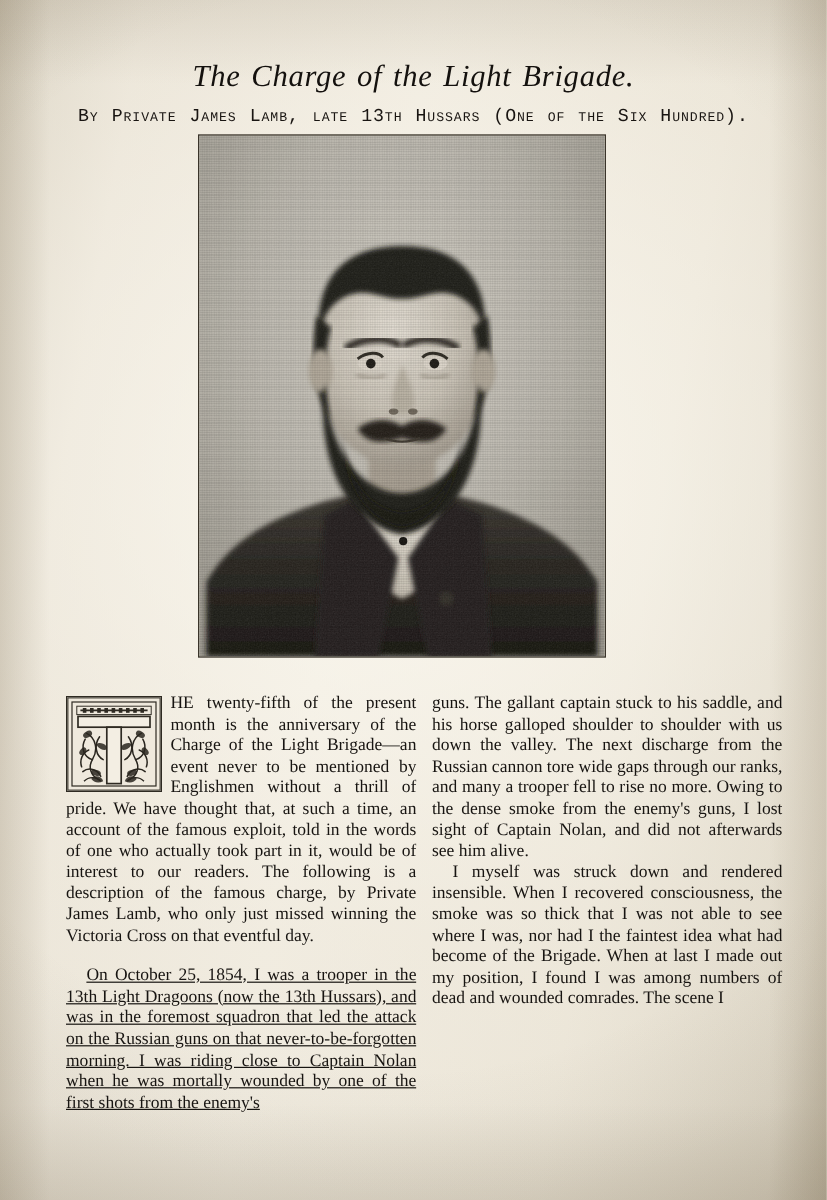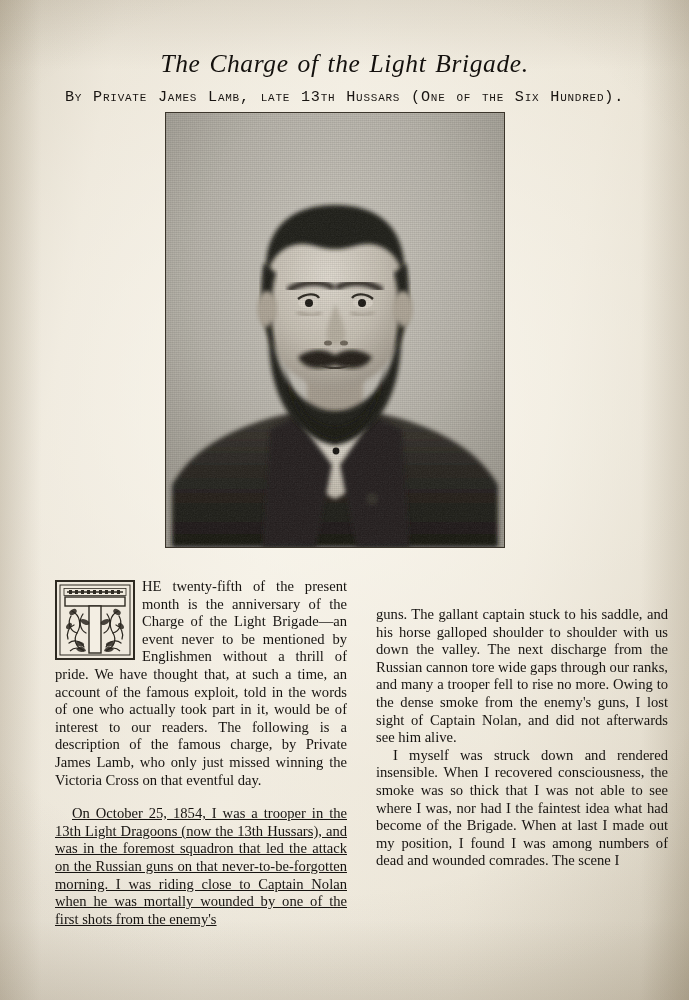--- a/index.html
+++ b/index.html
@@ -87,21 +87,21 @@
   .col{
     position:absolute;top:0;width:292px;height:385px;
     font-size:14.6px;line-height:17.6px;
     text-align:justify;
     text-justify:inter-word;
     hyphens:manual;
     color:#171411;
     overflow:hidden;
   }
   .col-left{left:0;margin-left:18px;}
-  .col-right{left:339px;margin-top:28px;}
+  .col-right{left:323px;}
   .col p{margin:0;}
   .col p.indent{text-indent:17px;}
   .col p.gap{margin-top:16px;text-decoration:underline;}
 
   
   .dropcap{
     float:left;width:78px;height:78px;margin:2px 7px 0 0;
     border:1px solid #2e2a22;
     background:#ece7db;
     position:relative;

